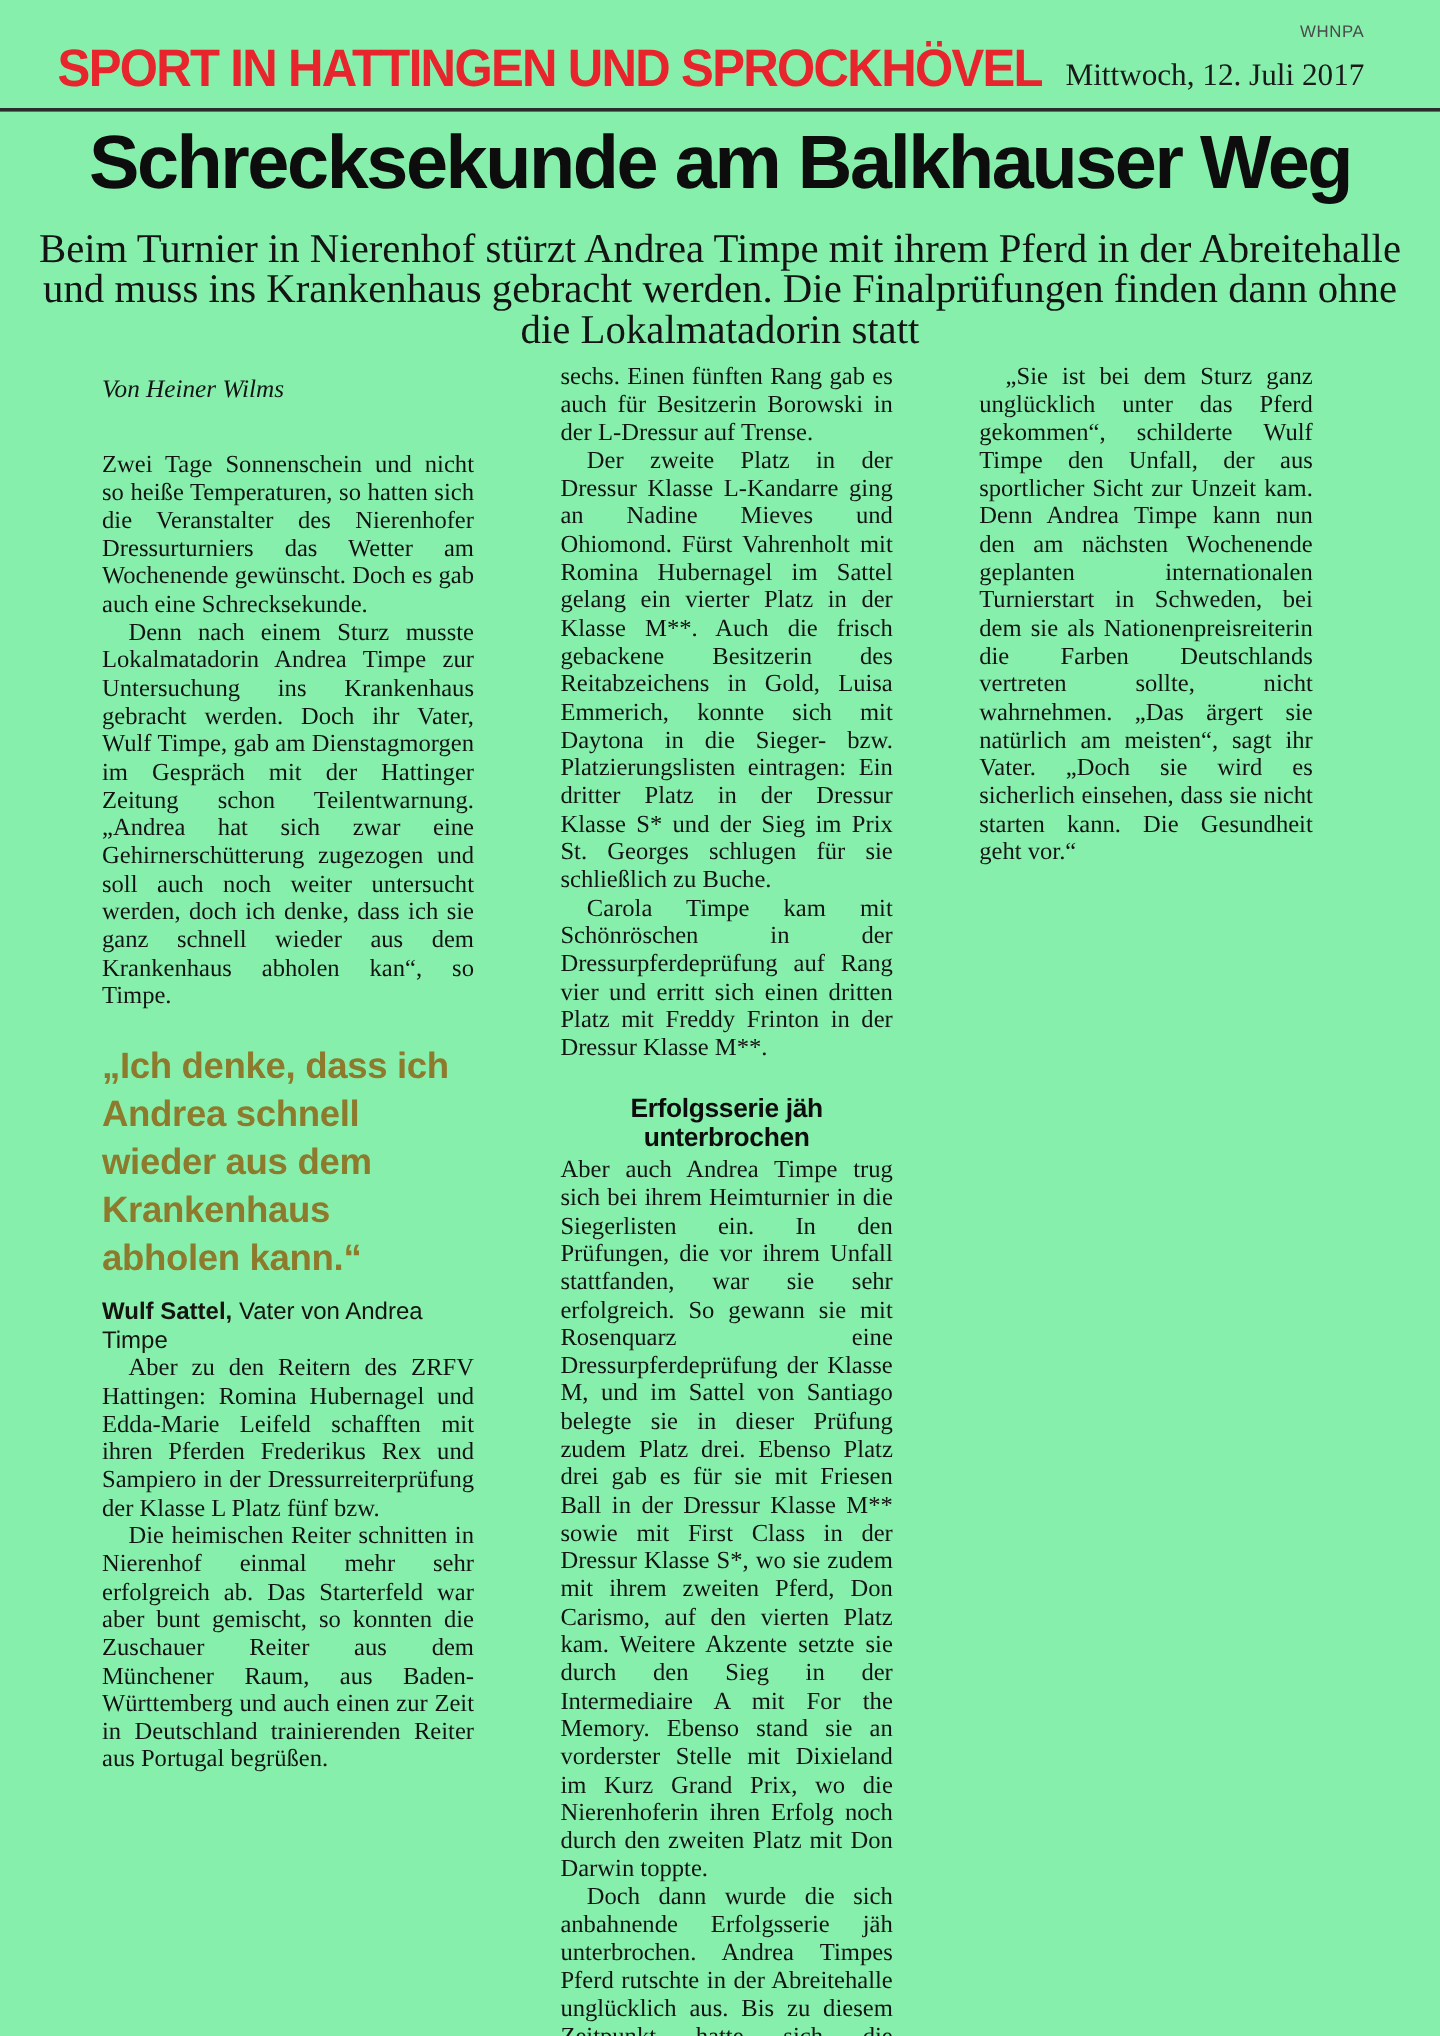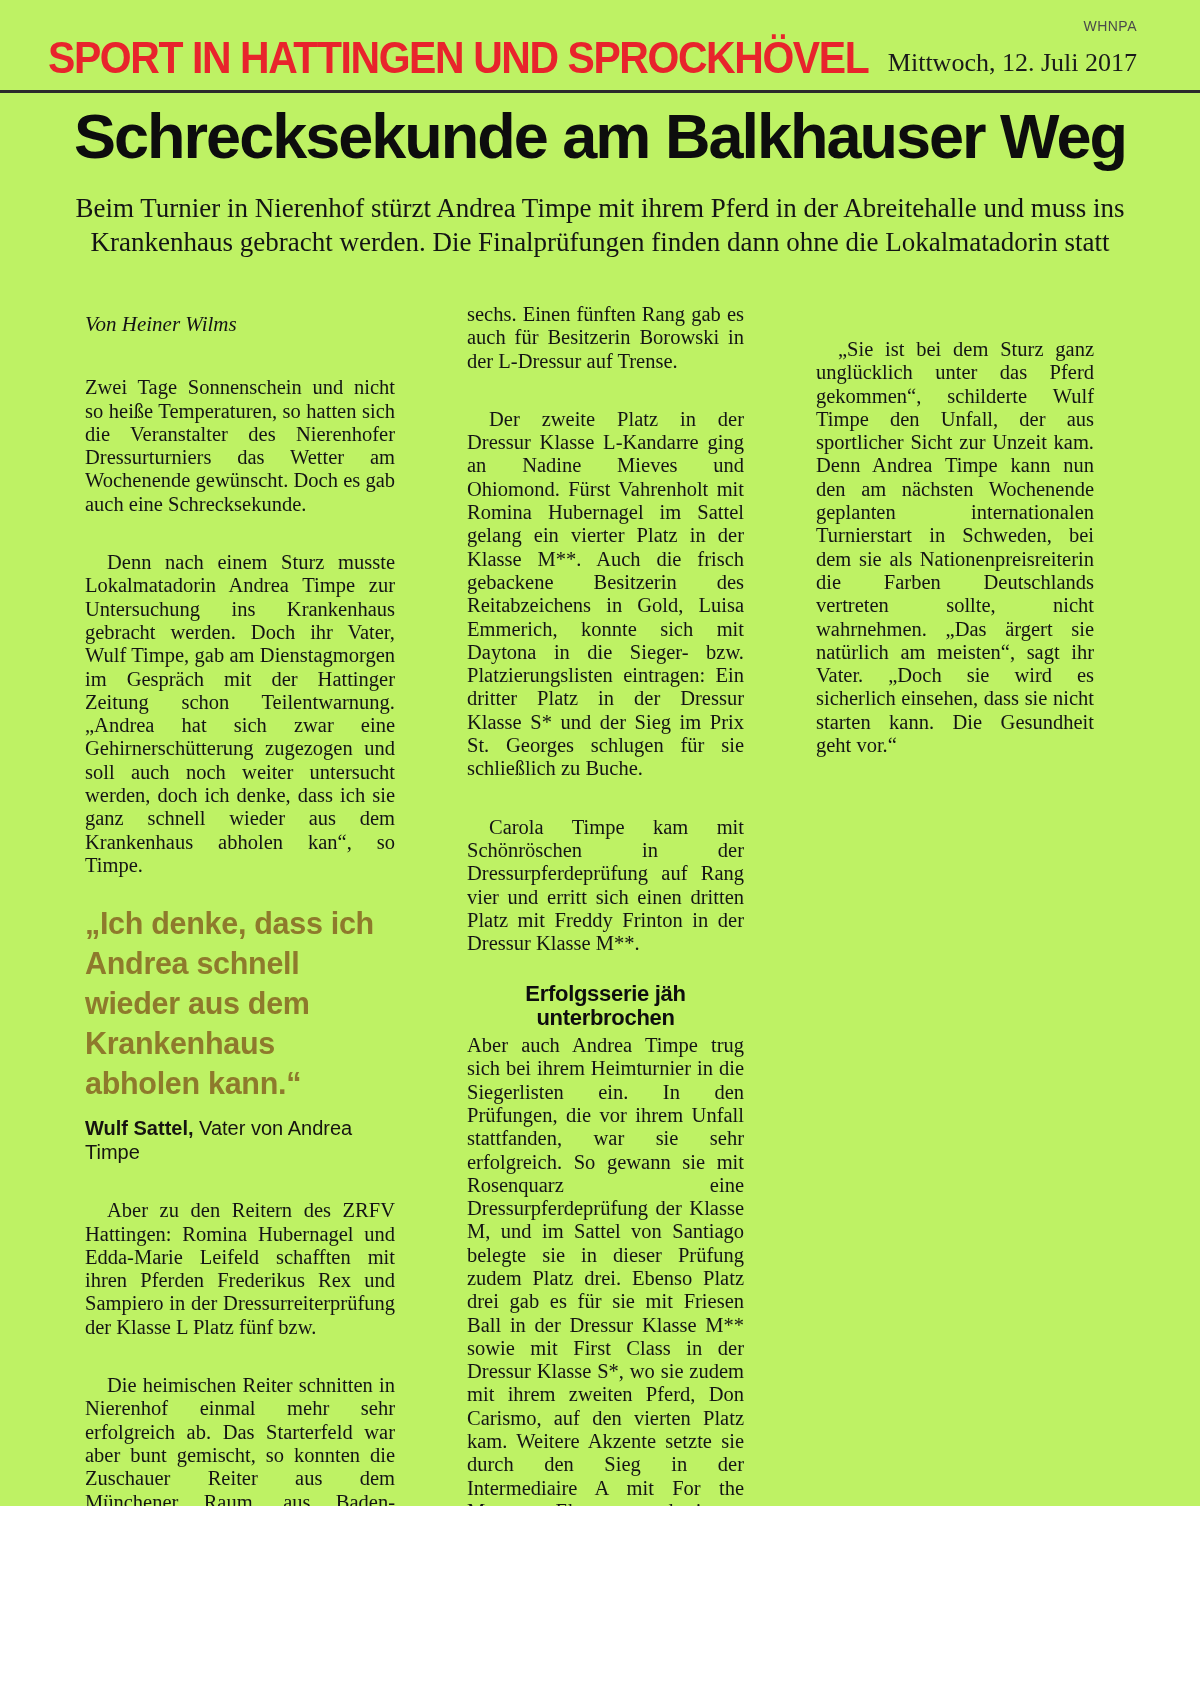--- a/index.html
+++ b/index.html
@@ -3,22 +3,22 @@
 <meta charset="utf-8">
 <style>
   html, body {
     margin: 0;
     padding: 0;
     background: #ffffff;
   }
   .page {
     position: relative;
     width: 1200px;
-    height: 1506px;
-    background: #bef264;
+    height: 1697px;
+    background: #86efac;
     font-family: "Liberation Serif", serif;
     color: #141414;
     overflow: hidden;
   }
 
   
   .agency {
     position: absolute;
     top: 18px;
     right: 63px;
@@ -74,21 +74,21 @@
     color: #0d0d0d;
     white-space: nowrap;
   }
   .deck {
     position: absolute;
     top: 191px;
     left: 18px;
     width: 1164px;
     margin: 0;
     text-align: center;
-    font-size: 27px;
+    font-size: 34px;
     line-height: 34px;
     color: #141414;
   }
 
   
   .columns {
     position: absolute;
     top: 303px;
     left: 85px;
     width: 1010px;
@@ -107,21 +107,20 @@
     margin: 10px 0 40px 0;
     font-style: italic;
     font-size: 21px;
     text-align: left;
   }
   .body {
     margin: 0;
   }
   .indent {
     text-indent: 22px;
-    margin-top: 35px;
   }
   .pullquote {
     margin: 26px 0 0 0;
     font-family: "Liberation Sans", sans-serif;
     font-weight: 700;
     font-size: 30.5px;
     line-height: 40px;
     letter-spacing: -0.3px;
     text-align: left;
     hyphens: none;

